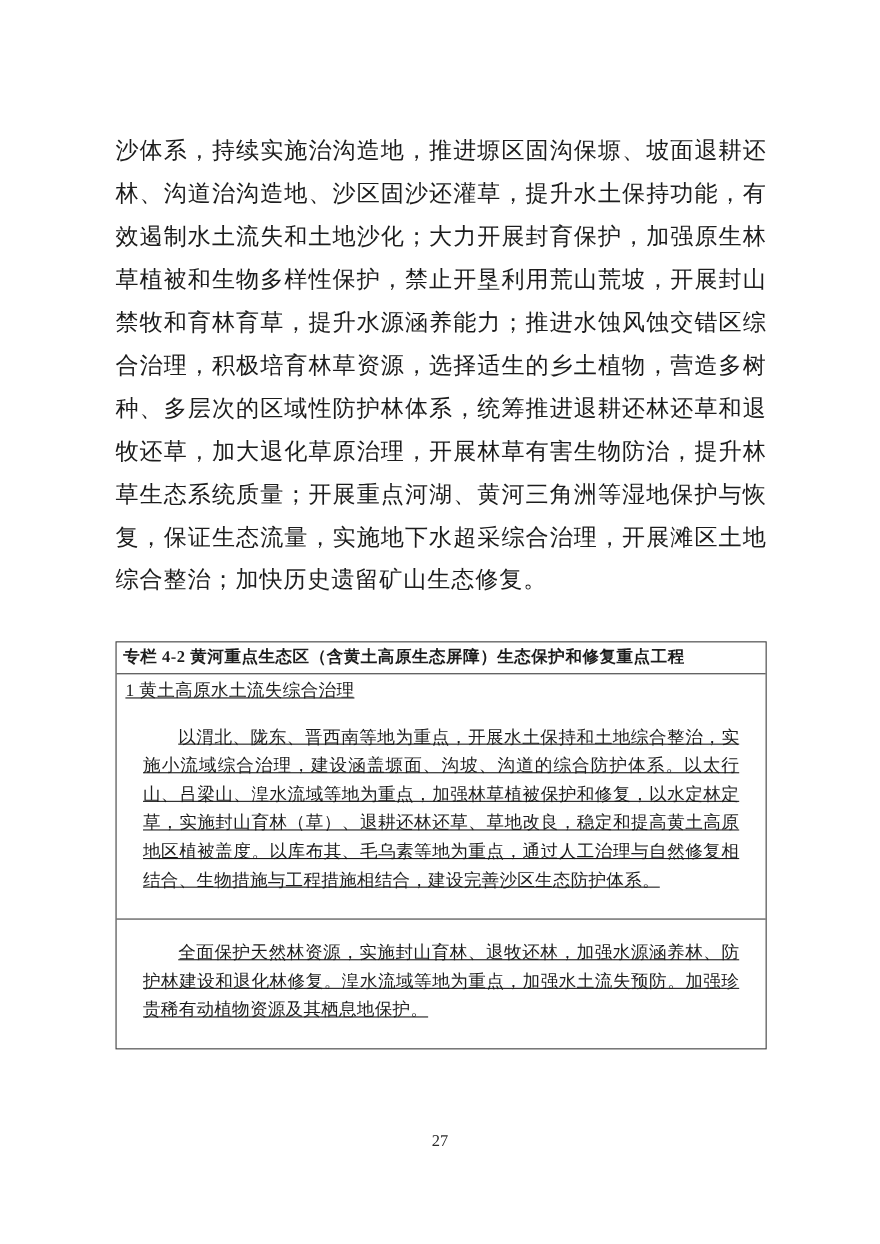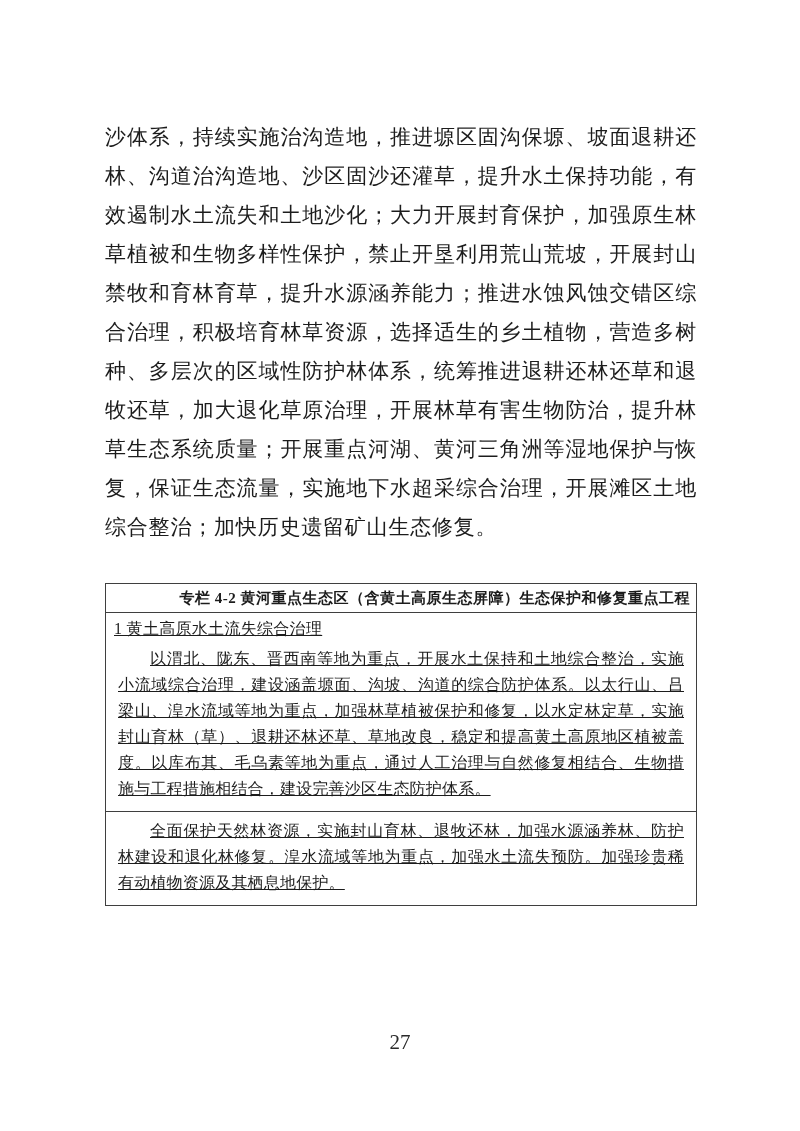--- a/index.html
+++ b/index.html
@@ -21,53 +21,53 @@
     line-height: 39px;
     letter-spacing: 0.8px;
     text-align: justify;
   }
   .panel {
     margin-top: 36px;
     border: 1px solid #3f3f3f;
     font-size: 16px;
   }
   .panel-title {
-    text-align: right;
+    text-align: left;
     font-weight: bold;
     font-size: 15px;
     line-height: 28px;
     letter-spacing: 0.5px;
     border-bottom: 1px solid #3f3f3f;
     padding: 0 6px;
   }
   .panel-section {
     padding: 2px 8px 5px 8px;
     text-decoration: underline;
   }
   .panel-section + .panel-section {
     border-top: 1px solid #3f3f3f;
   }
   .section-heading {
     line-height: 27px;
     letter-spacing: 0.3px;
   }
   .section-body {
-    margin: 4px;
+    margin: 16px;
     text-indent: 2em;
     text-align: justify;
     line-height: 26px;
     letter-spacing: 0.2px;
   }
   .page-number {
     position: absolute;
     top: 1030px;
     left: 0;
     width: 100%;
     text-align: center;
-    font-size: 21px;
+    font-size: 15px;
     color: #2a2a2a;
   }
 </style>
 </head>
 <body>
 
 <div class="page">
 
   <p class="body-text">沙体系，持续实施治沟造地，推进塬区固沟保塬、坡面退耕还林、沟道治沟造地、沙区固沙还灌草，提升水土保持功能，有效遏制水土流失和土地沙化；大力开展封育保护，加强原生林草植被和生物多样性保护，禁止开垦利用荒山荒坡，开展封山禁牧和育林育草，提升水源涵养能力；推进水蚀风蚀交错区综合治理，积极培育林草资源，选择适生的乡土植物，营造多树种、多层次的区域性防护林体系，统筹推进退耕还林还草和退牧还草，加大退化草原治理，开展林草有害生物防治，提升林草生态系统质量；开展重点河湖、黄河三角洲等湿地保护与恢复，保证生态流量，实施地下水超采综合治理，开展滩区土地综合整治；加快历史遗留矿山生态修复。</p>
 

